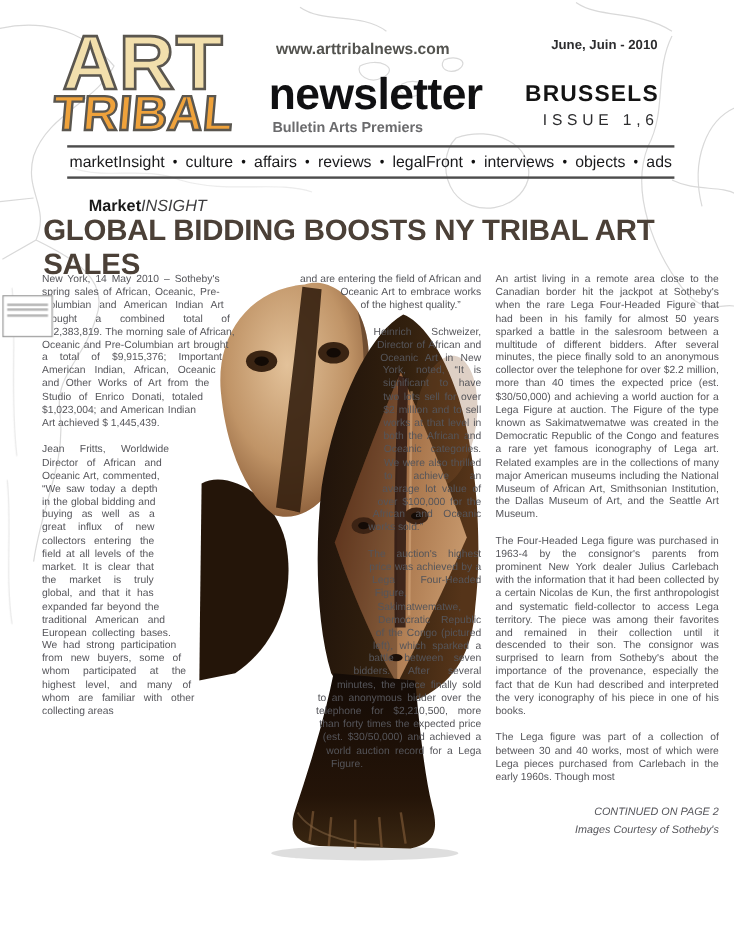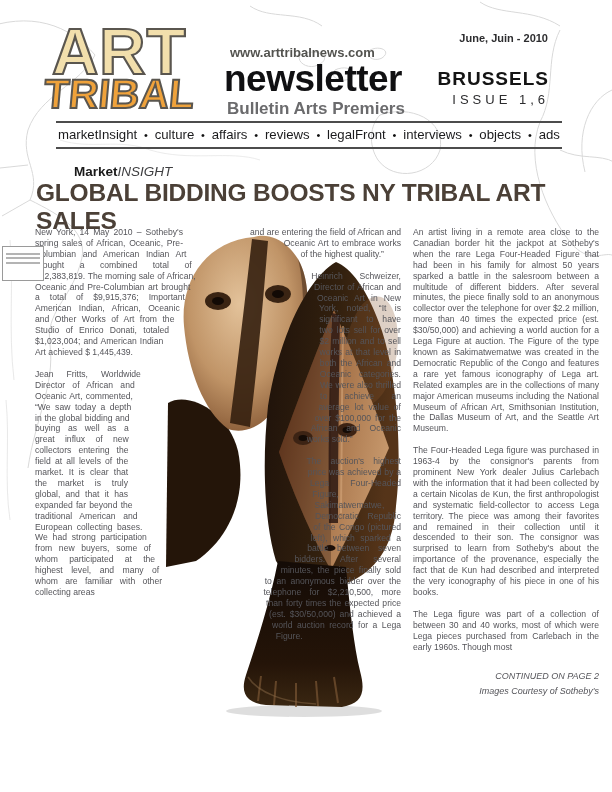--- a/index.html
+++ b/index.html
@@ -6,24 +6,24 @@
   .page{position:relative;width:612px;height:792px;margin:0 auto;background:#ffffff;
         overflow:hidden;font-family:"Liberation Sans",sans-serif;}
   .map-bg{position:absolute;left:0;top:0;width:612px;height:792px;z-index:0;}
 
   
   .logo-art{position:absolute;left:52px;top:20px;z-index:3;font-size:64px;font-weight:bold;
             color:#f2dfac;-webkit-text-stroke:2.2px #5a564f;letter-spacing:1px;line-height:1;}
   .logo-tribal{position:absolute;left:44px;top:74px;z-index:4;font-size:41px;font-weight:bold;
             color:#efa23b;-webkit-text-stroke:2px #5a564f;letter-spacing:0px;line-height:1;
             transform:skewX(-5deg);}
-  .website{position:absolute;left:230px;top:45px;z-index:3;font-size:13px;font-weight:bold;color:#53534f;}
+  .website{position:absolute;left:230px;top:33px;z-index:3;font-size:13px;font-weight:bold;color:#53534f;}
   .nl-title{position:absolute;left:224px;top:60px;z-index:3;font-size:37px;font-weight:bold;
             color:#101012;letter-spacing:-0.5px;line-height:1;}
-  .nl-sub{position:absolute;left:227px;top:99px;z-index:3;font-size:17px;font-weight:bold;color:#6b6b6d;}
+  .nl-sub{position:absolute;left:227px;top:99px;z-index:3;font-size:12px;font-weight:bold;color:#6b6b6d;}
   .mh-date{position:absolute;right:64px;top:32px;z-index:3;font-size:11px;font-weight:bold;color:#2d2d2f;text-align:center;}
   .mh-city{position:absolute;right:63px;top:68px;z-index:3;font-size:19px;font-weight:bold;color:#141414;
            letter-spacing:1px;text-align:right;}
   .mh-issue{position:absolute;right:63px;top:92px;z-index:3;font-size:13px;color:#2c2c2e;
            letter-spacing:4px;text-align:right;}
 
   
   .nav{position:absolute;left:56px;top:121px;width:502px;z-index:3;
        border-top:2px solid #4c4c4c;border-bottom:2px solid #4c4c4c;
        padding:4px 2px 5px 2px;display:flex;justify-content:space-between;align-items:center;

